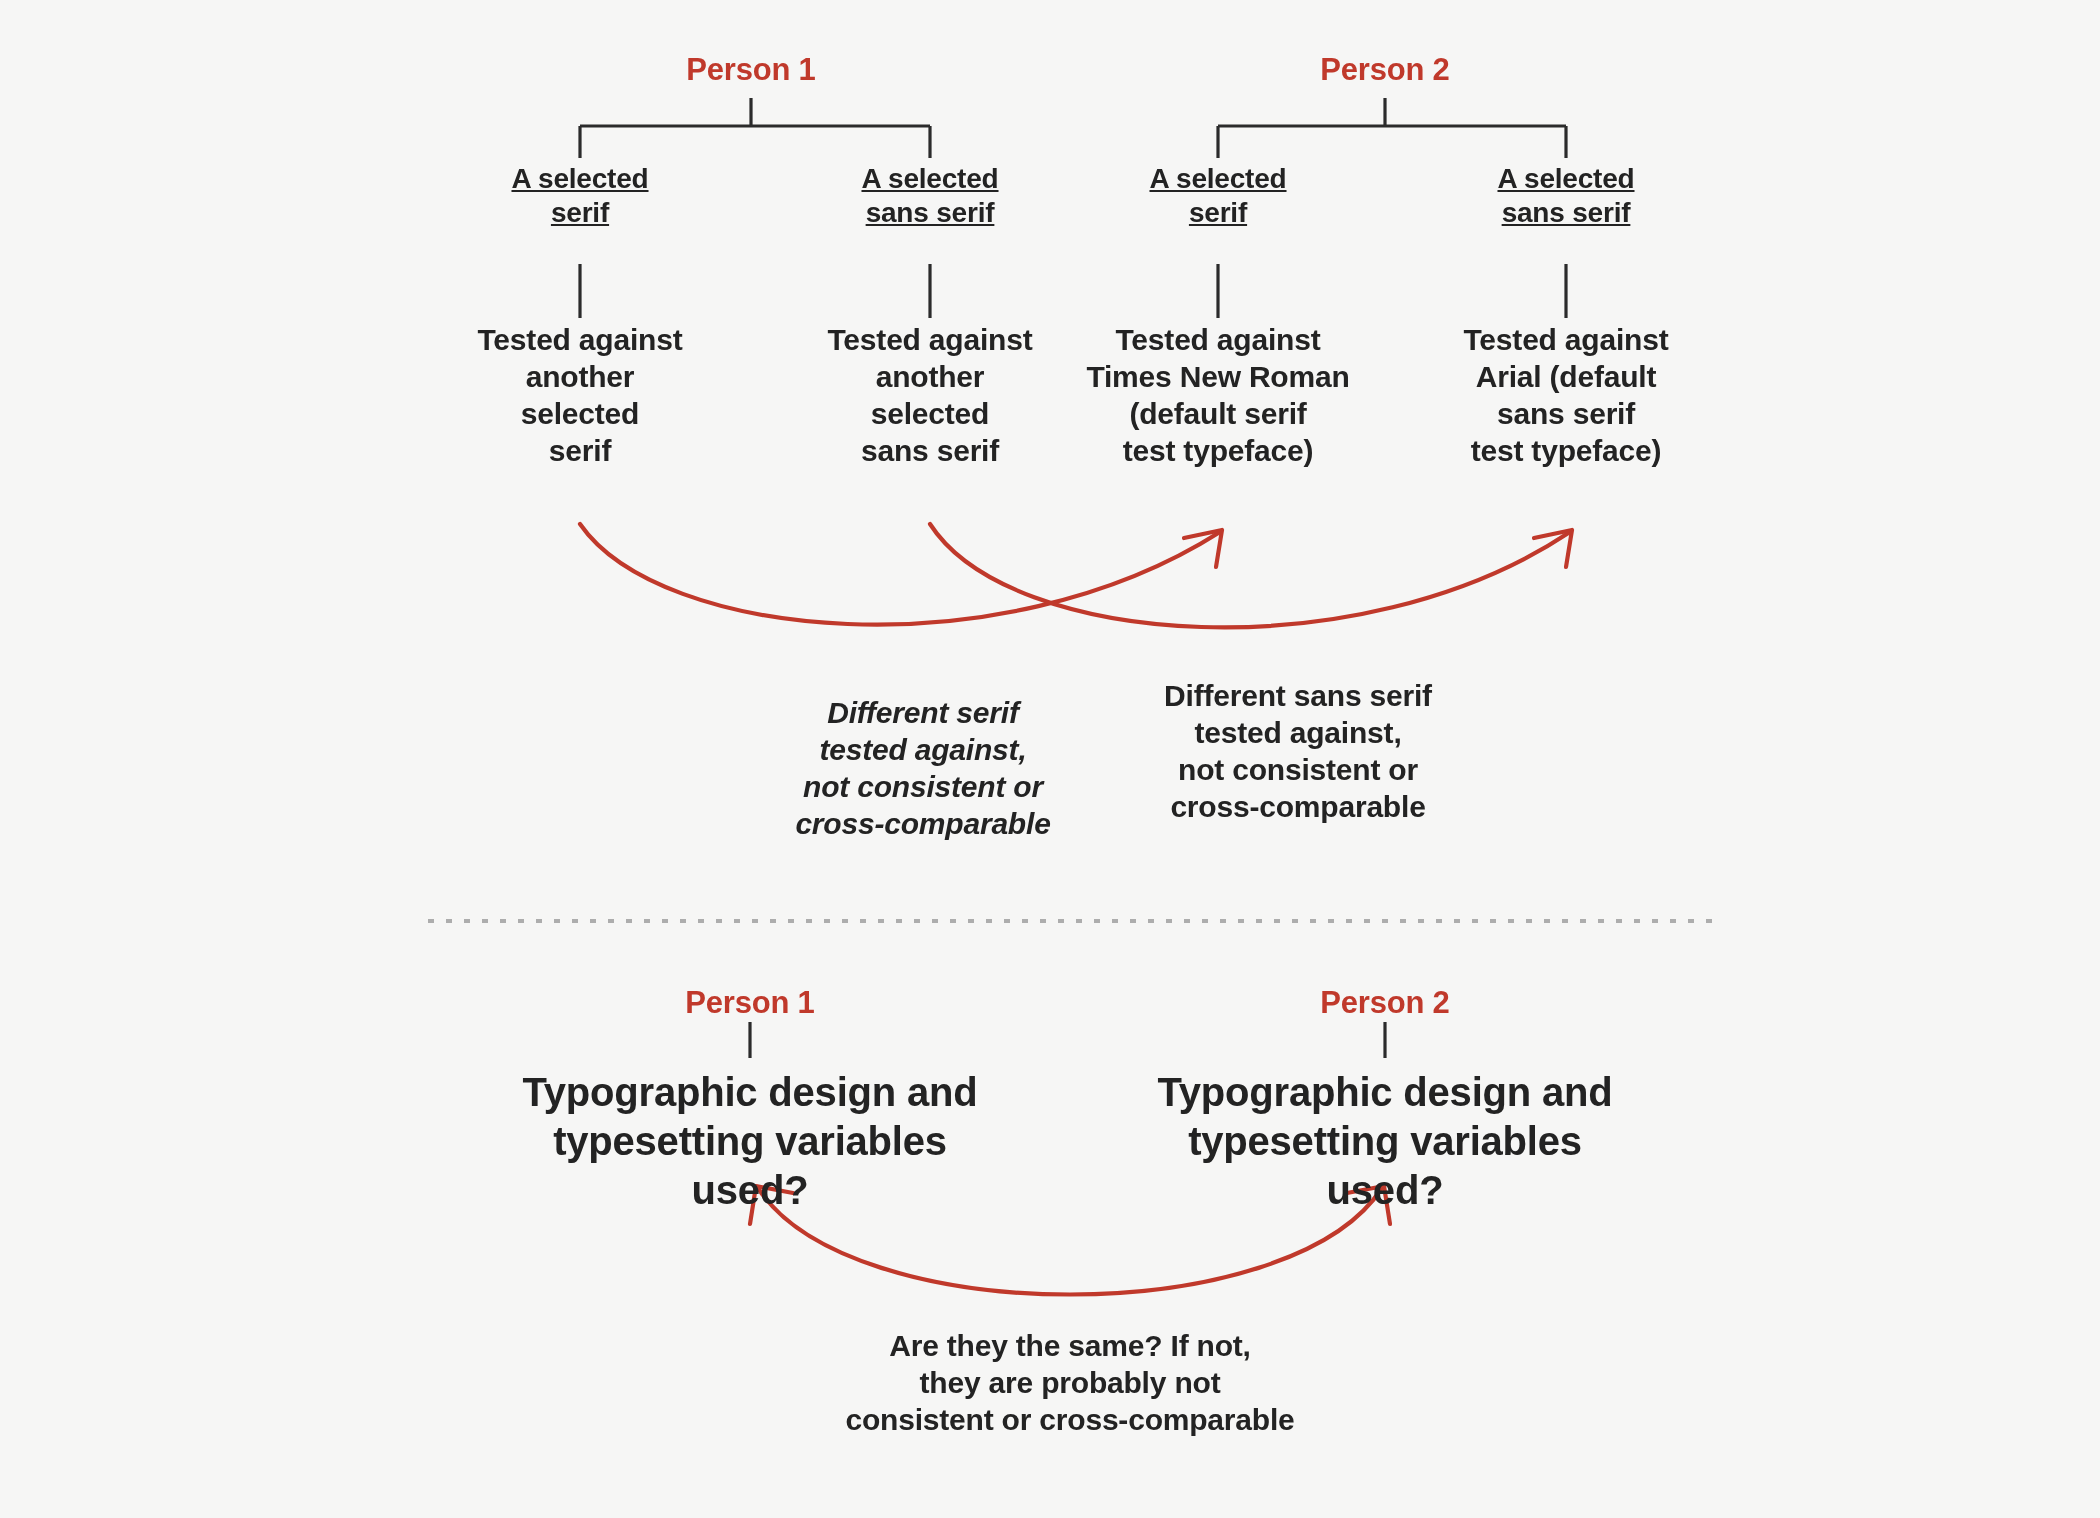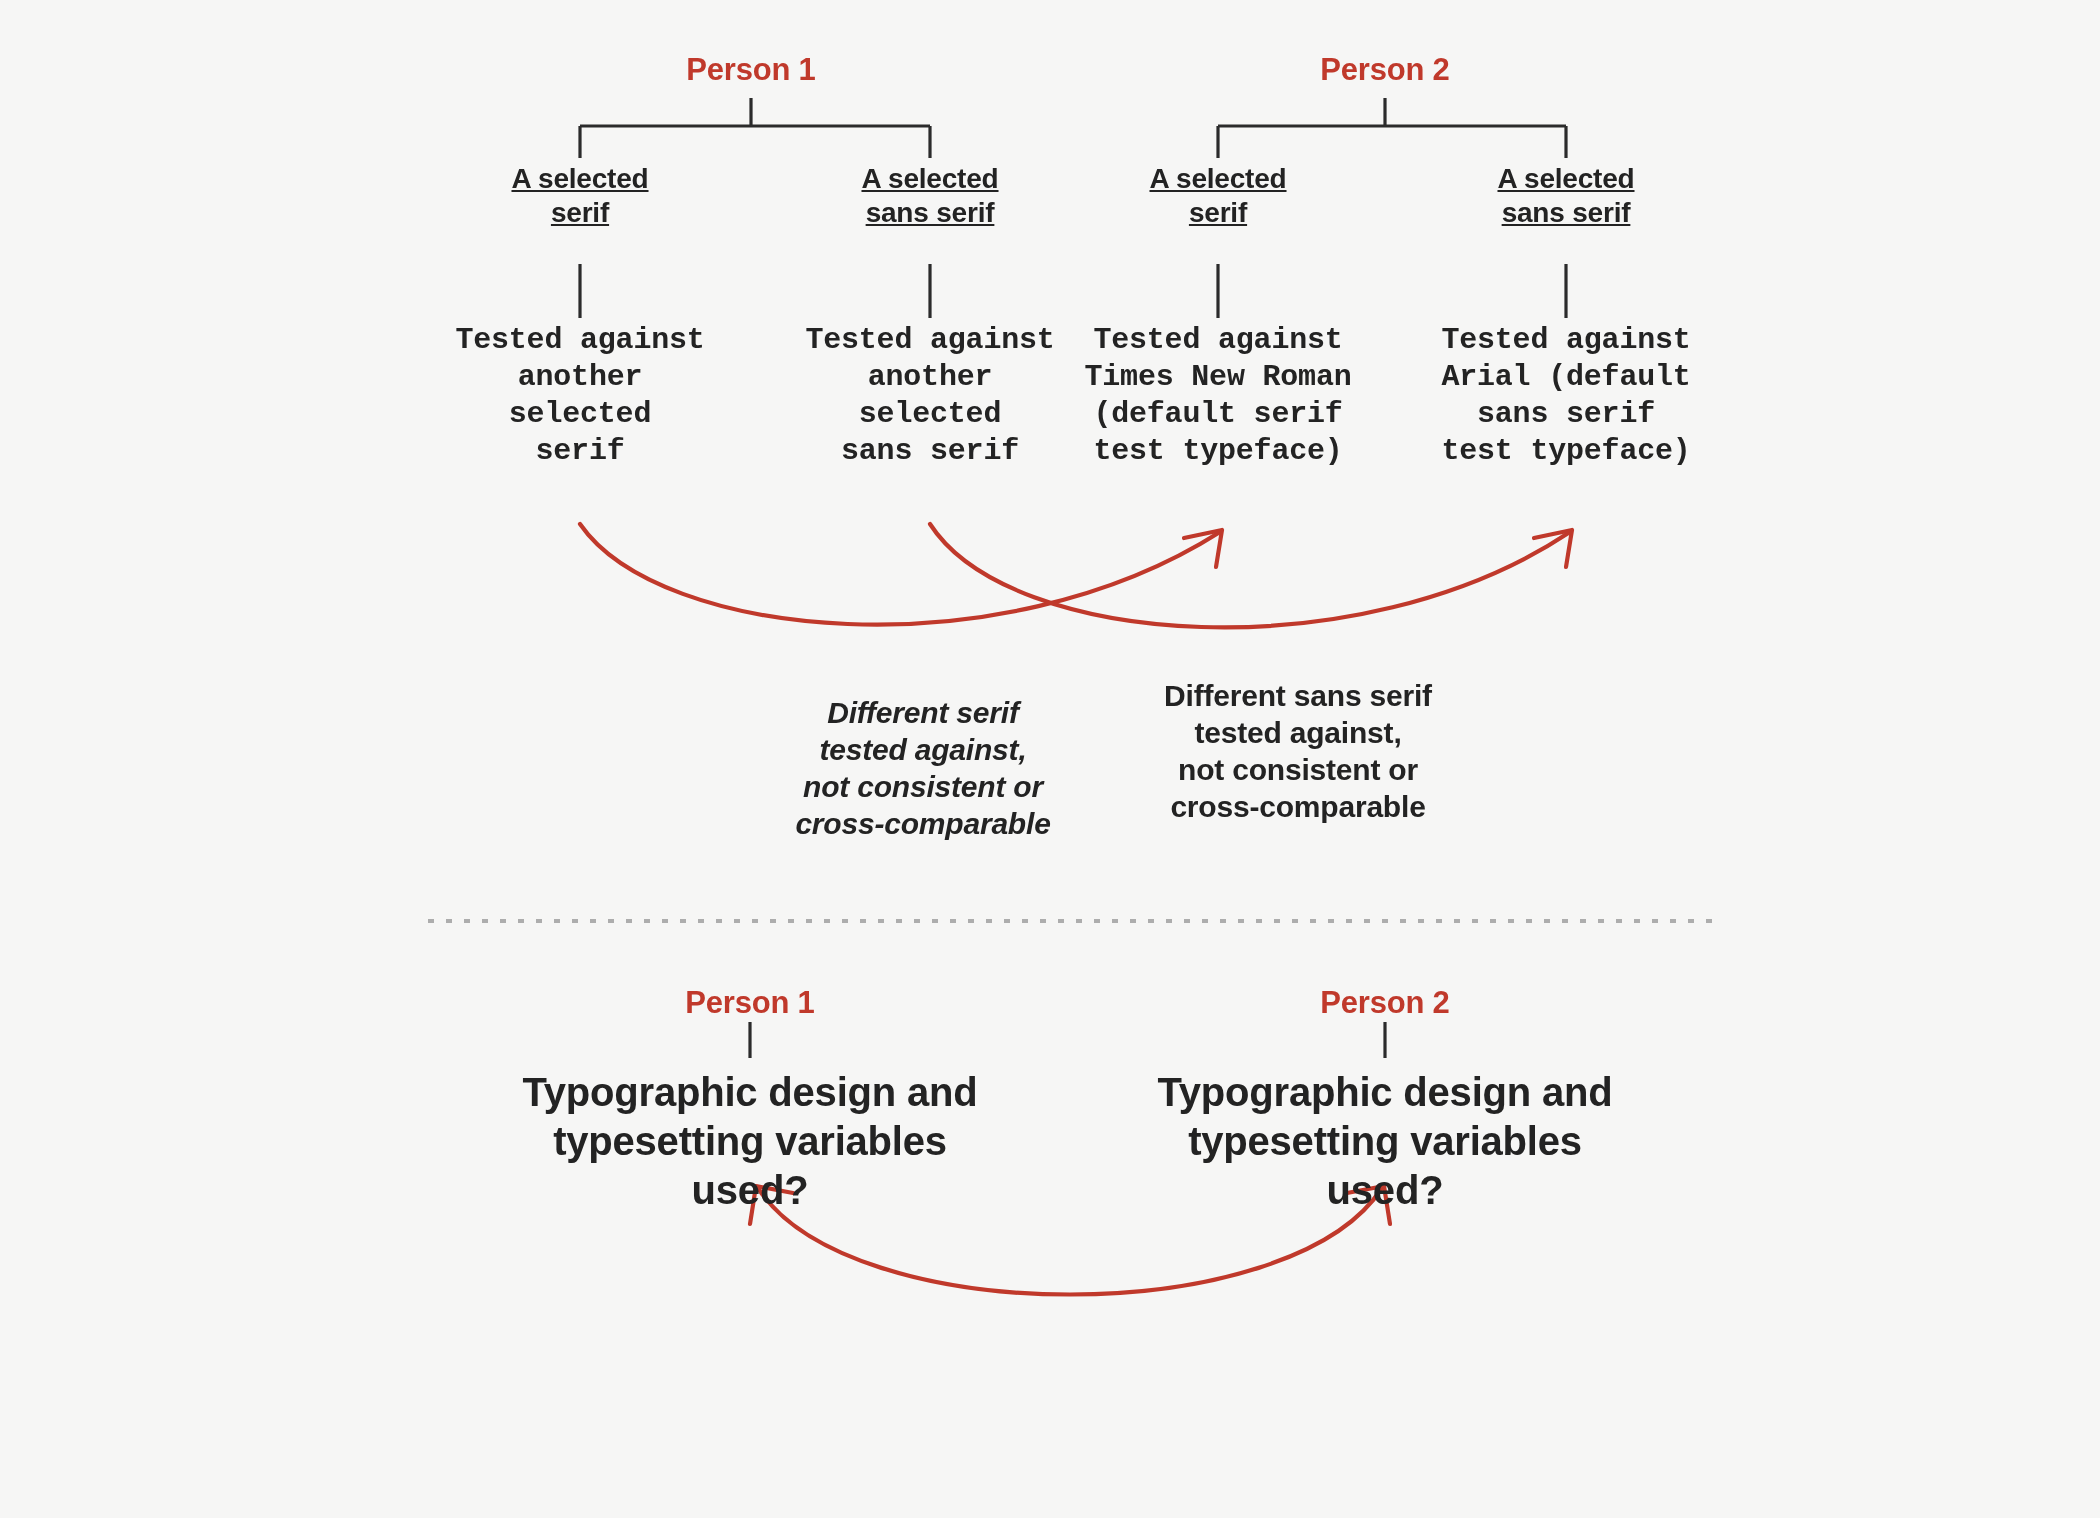--- a/index.html
+++ b/index.html
@@ -39,21 +39,20 @@
     font-weight: bold;
     font-size: 31px;
     letter-spacing: -0.2px;
   }
   .node-head {
     font-size: 28px;
     text-decoration: underline;
   }
   .node-body {
     font-size: 30px;
-    font-family: Liberation Mono, monospace;
   }
   .concl {
     font-size: 30px;
   }
   .bottom-q {
     font-size: 40px;
   }
   .bottom-concl {
     font-size: 30px;
   }
@@ -148,14 +147,17 @@
   <div class="person" style="left:590px; top:985px; width:320px;">Person 1</div>
 
   <div class="person" style="left:1225px; top:985px; width:320px;">Person 2</div>
 
   <div class="lbl bottom-q" style="left:520px; top:1068px; width:460px;">Typographic design and
 typesetting variables used?</div>
 
   <div class="lbl bottom-q" style="left:1155px; top:1068px; width:460px;">Typographic design and
 typesetting variables used?</div>
 
+  <div class="lbl bottom-concl" style="left:820px; top:1328px; width:500px;">Are they the same? If not,
+they are probably not
+consistent or cross-comparable</div>
 
 </div>
 
 </body></html>

